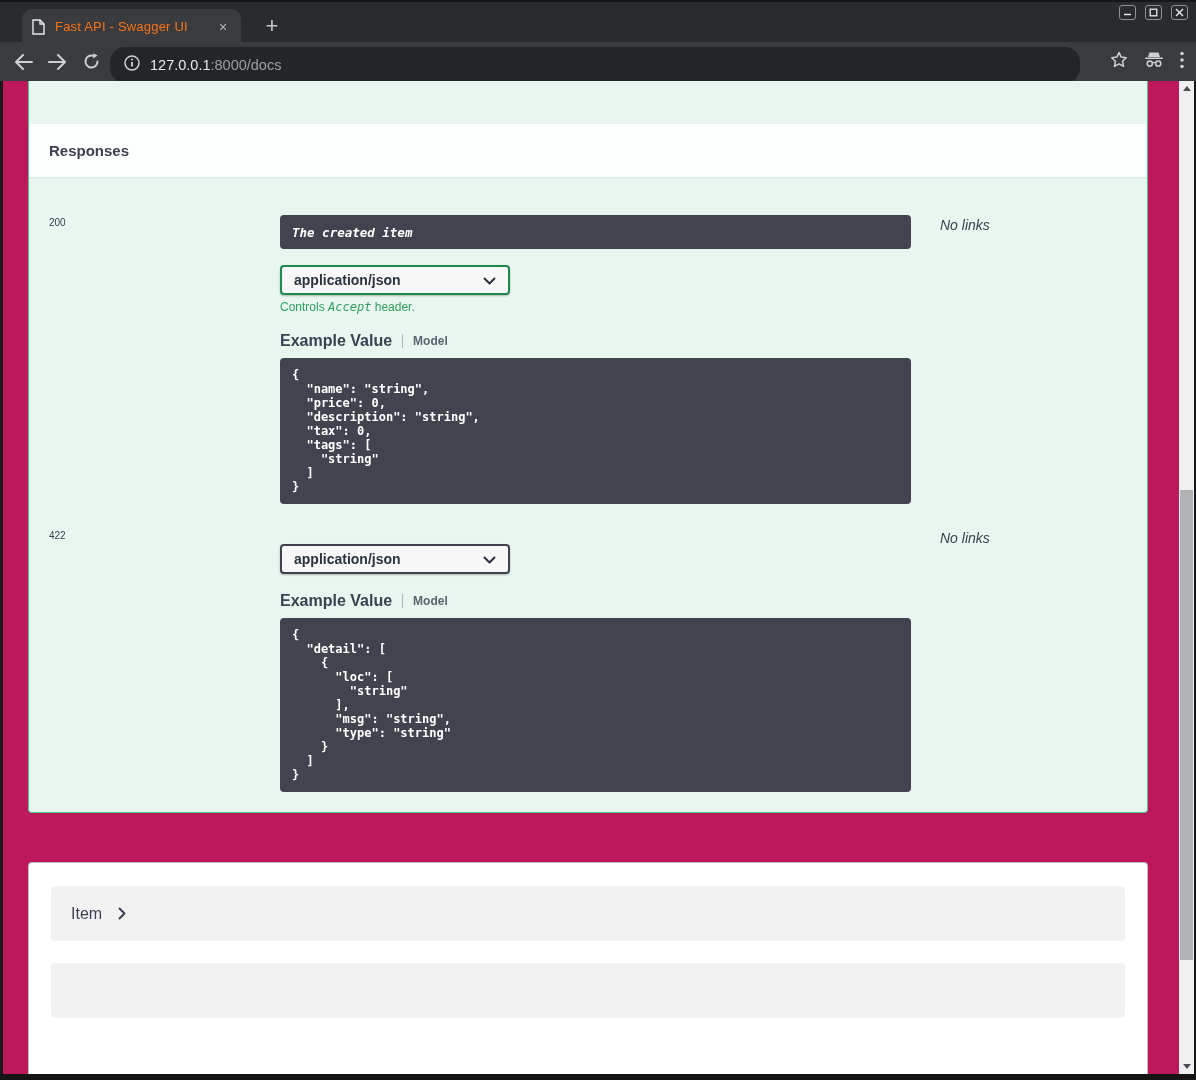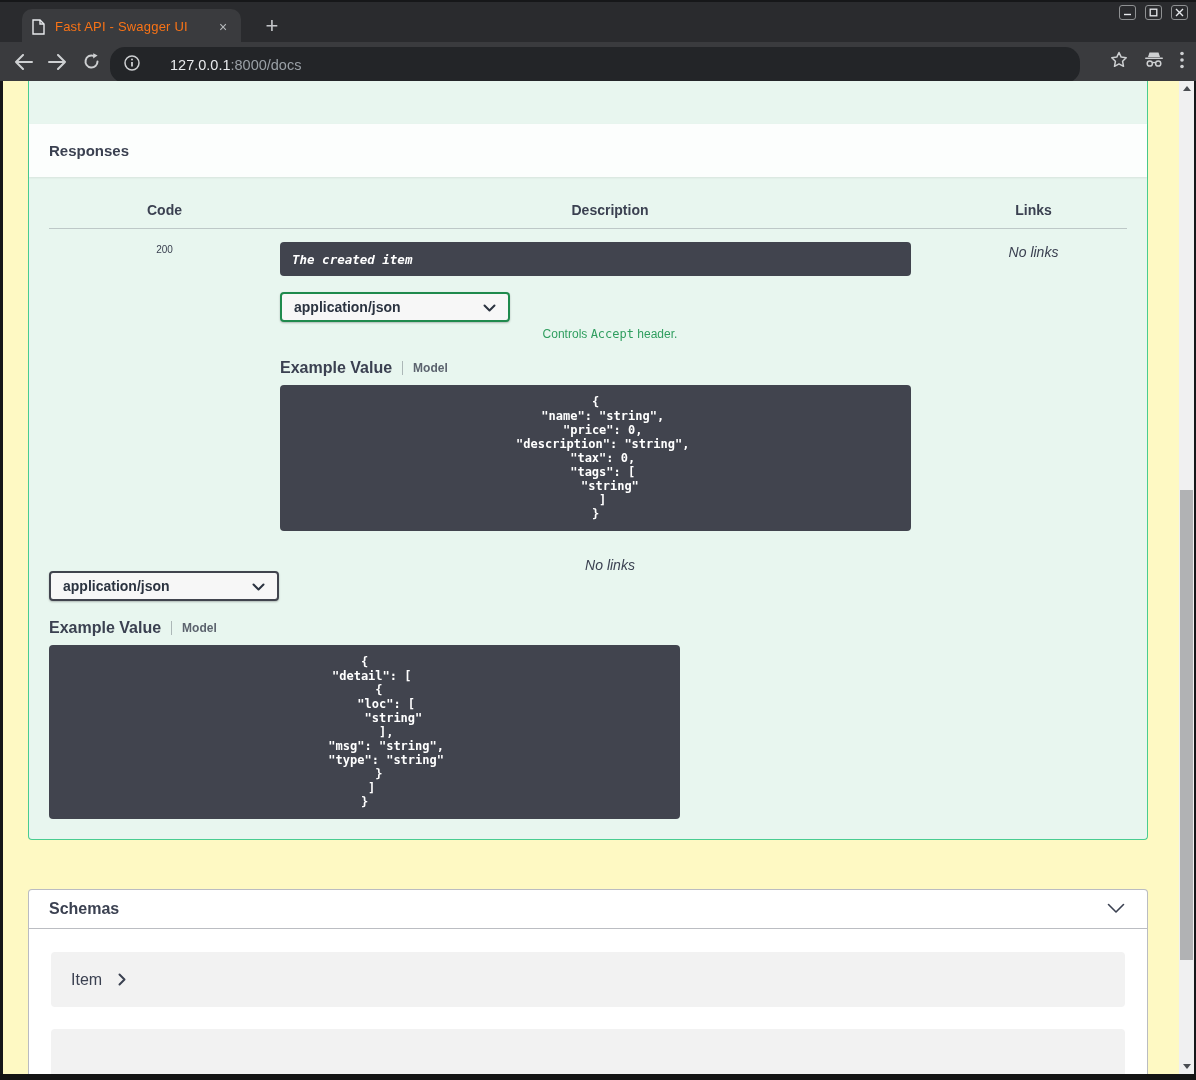--- a/index.html
+++ b/index.html
@@ -19,29 +19,29 @@
                 width:26px; height:26px; line-height:24px; text-align:center; }
   .win-controls { position:absolute; right:8px; top:3px; display:flex; gap:9px; }
   .win-btn { width:17px; height:15px; border:1px solid #8f9193; border-radius:3px; background:#2a2b2e;
              display:flex; align-items:center; justify-content:center; }
   .win-btn svg { display:block; }
 
   .toolbar { position:relative; height:39px; background:#3a3b3e; display:flex; align-items:center; }
   .nav-icon { width:34px; height:30px; display:flex; align-items:center; justify-content:center; }
   .nav-icon:nth-child(1){ margin-left:6px; }
   .addressbar { position:absolute; left:110px; top:5px; width:970px; height:36px; background:#232528;
-                border-radius:15px; display:flex; align-items:center; padding:0 14px;gap:20px; }
+                border-radius:15px; display:flex; align-items:center; padding:0 14px; }
   .url-text { font-size:14.5px; margin-left:10px; color:#9aa0a6; }
   .url-text .host { color:#e8eaed; }
   .bar-right { position:absolute; right:12px; top:0; height:39px; display:flex; align-items:center; gap:16px; }
 
   
   .content-row { display:flex; height:993px; background:#ffffff;
                  border-left:3px solid #161719; border-right:2px solid #161719; }
-  .page { flex:1 1 auto; overflow:hidden; position:relative; background:#fef9c3;text-align:center; }
+  .page { flex:1 1 auto; overflow:hidden; position:relative; background:#be185d; }
 
   
   .opblock { margin-left:25px; width:1120px; background:#e8f6ef; border:1px solid #49cc90; border-top:none;
              border-radius:0 0 4px 4px; }
   .opblock-gap { height:43px; }
   .responses-header { height:53px; background:rgba(255,255,255,.85); display:flex; align-items:center;
                       padding-left:20px; box-shadow:0 1px 2px rgba(0,0,0,.08); }
   .responses-title { font-size:15px; font-weight:700; color:#3b4151; }
   .responses-inner { padding:25px 20px 20px 20px; }
   .t-grid { display:grid; grid-template-columns:231px 660px auto; }
@@ -56,21 +56,21 @@
   .resp-desc-box { width:631px; height:34px; background:#41444e; border-radius:4px; color:#ffffff;
                    display:flex; align-items:center; padding:0 12px;
                    font-family:"DejaVu Sans Mono", monospace; font-size:12.5px; font-weight:700; font-style:italic; }
   .select-box { margin-top:16px; width:230px; height:30px; background:#f7f7f7; border-radius:4px;
                 display:flex; align-items:center; justify-content:space-between; padding:0 12px;
                 box-shadow:0 1px 2px rgba(0,0,0,.25); }
   .select-box.accept { border:2px solid #1f8a4d; }
   .select-box.plain  { border:2px solid #41444e; }
   .select-label { font-size:14px; font-weight:700; color:#2b3340; }
   .accept-note { margin-top:5px; font-size:12px; color:#2f9e5f; }
-  .accept-note .mono { font-size:12px; }
+  .accept-note .mono { font-size:12px;font-style:italic; }
   .ex-tabs { margin-top:20px; display:flex; align-items:center; height:14px; }
   .ex-tab-active { font-size:16px; font-weight:700; color:#3b4151; }
   .ex-tab-divider { width:1px; height:14px; background:rgba(59,65,81,.35); margin:0 10px; }
   .ex-tab { font-size:12px; color:#5c636e;font-weight:bold; }
   .code-box { margin-top:10px; width:631px; background:#41444e; border-radius:4px; padding:10px 12px; }
   .code-box pre { font-family:"DejaVu Sans Mono", monospace; font-size:12px; line-height:14px; font-weight:700;
                   color:#ffffff; white-space:pre; }
 
   
   .schemas-card { margin:49px 0 0 25px; width:1120px; background:#ffffff; border:1px solid rgba(59,65,81,.35);
@@ -187,25 +187,20 @@
   <div class="page">
 
     <div class="opblock">
       <div class="opblock-gap"></div>
 
       <div class="responses-header">
         <span class="responses-title">Responses</span>
       </div>
 
       <div class="responses-inner">
-        <div class="t-grid t-head">
-          <div>Code</div>
-          <div>Description</div>
-          <div>Links</div>
-        </div>
 
         <div class="t-grid t-row first">
           <div class="code-cell">200</div>
           <div>
             <div class="resp-desc-box">The created item</div>
             <div class="select-box accept">
               <span class="select-label">application/json</span>
               <span>
                 <svg width="13" height="8" viewBox="0 0 13 8">
                     <path d="M1.5 1.5 L6.5 6.5 L11.5 1.5" fill="none" stroke="#2b3340" stroke-width="2" stroke-linecap="round" stroke-linejoin="round"></path>
@@ -227,20 +222,21 @@
   "tags": [
     "string"
   ]
 }</pre>
               </div>
           </div>
           <div class="links-cell">No links</div>
         </div>
 
         <div class="t-grid t-row">
+          <div class="code-cell">422</div>
           <div>
             <div class="select-box plain">
               <span class="select-label">application/json</span>
               <span>
                 <svg width="13" height="8" viewBox="0 0 13 8">
                     <path d="M1.5 1.5 L6.5 6.5 L11.5 1.5" fill="none" stroke="#2b3340" stroke-width="2" stroke-linecap="round" stroke-linejoin="round"></path>
                   </svg>
               </span>
             </div>
             <div class="ex-tabs">
@@ -261,28 +257,20 @@
   ]
 }</pre>
               </div>
           </div>
           <div class="links-cell">No links</div>
         </div>
       </div>
     </div>
 
     <div class="schemas-card">
-      <div class="schemas-header">
-        <span class="schemas-title">Schemas</span>
-        <span>
-          <svg width="18" height="11" viewBox="0 0 18 11">
-              <path d="M1.5 1.5 L9 9 L16.5 1.5" fill="none" stroke="#3b4151" stroke-width="1.6" stroke-linecap="round" stroke-linejoin="round"></path>
-            </svg>
-        </span>
-      </div>
       <div class="schemas-body">
         <div class="model-box">
           <span class="model-name">Item</span>
           <span class="model-chevron">
             <svg width="8" height="13" viewBox="0 0 8 13">
                 <path d="M1.5 1.5 L6.5 6.5 L1.5 11.5" fill="none" stroke="#3b4151" stroke-width="2" stroke-linecap="round" stroke-linejoin="round"></path>
               </svg>
           </span>
         </div>
         <div class="model-box">

